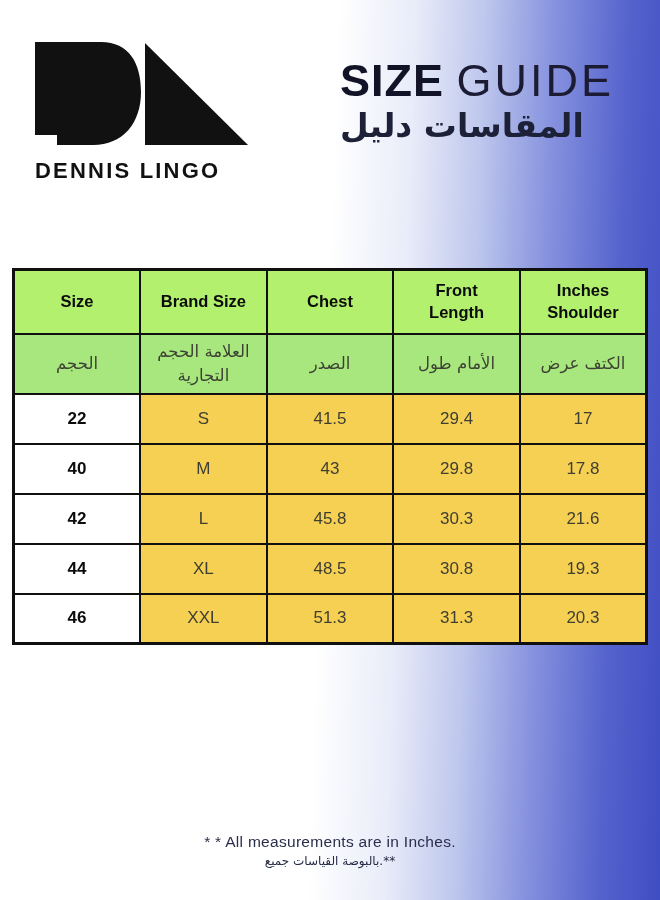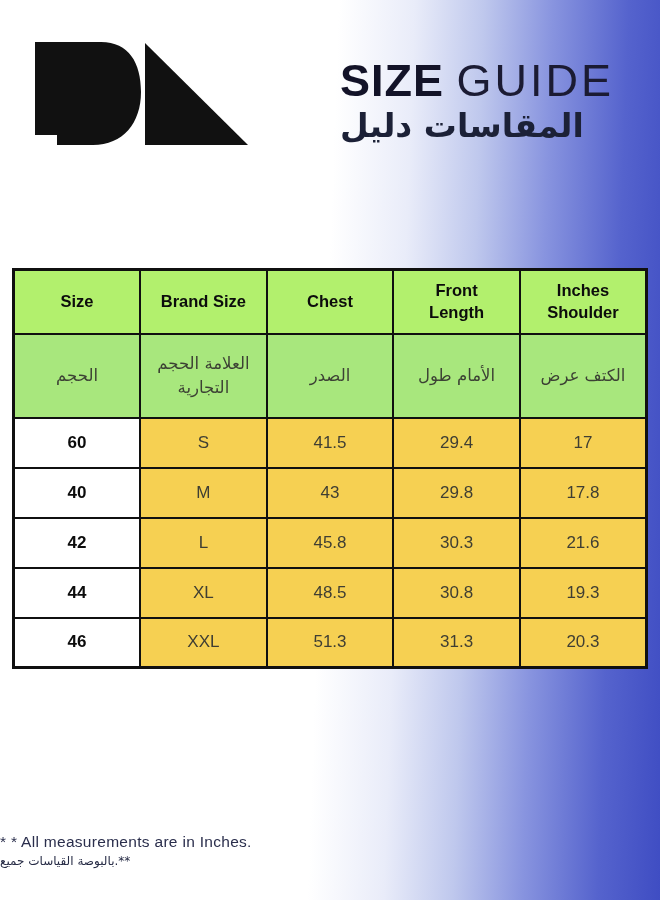--- a/index.html
+++ b/index.html
@@ -29,43 +29,44 @@
   .title-en .t-light{font-weight:normal;letter-spacing:3px;color:#1b1b33}
   .title-ar{margin-top:0;font-size:33px;font-weight:bold;font-family:"DejaVu Sans",sans-serif;color:var(--navy_ink)}
   
   table.size-table{
     position:absolute;left:12px;top:268px;width:636px;
     border-collapse:collapse;table-layout:fixed;text-align:center;
     border:3px solid var(--table_border);
   }
   .size-table th,.size-table td{border:2.5px solid var(--table_border);padding:0;vertical-align:middle}
   tr.h-en{height:64px}
-  tr.h-ar{height:84px}
+  tr.h-ar{height:60px}
   tr.data-row{height:50px}
   th.hdr-en{background:var(--header_green);font-size:16.5px;font-weight:bold;color:var(--ink);white-space:pre-line;line-height:1.3}
   th.hdr-ar{background:var(--subheader_green);font-family:"DejaVu Sans",sans-serif;font-weight:normal;font-size:16.5px;color:#3c4134;line-height:1.4}
   td.size-col{background:#ffffff;font-weight:bold;font-size:17px;color:var(--ink)}
   td.val{background:var(--cell_yellow);font-size:17px;color:var(--soft_ink)}
   
-  .footer{position:absolute;left:0;right:0;top:833px;}
+  .footer{position:absolute;left:0;right:0;top:833px;text-align:center}
   .note-en{font-size:15.5px;color:#2a2e4c;letter-spacing:.3px}
   .note-ar{margin-top:3px;font-size:12px;color:#262b45;font-family:"DejaVu Sans",sans-serif}
   
   .aw{display:inline-block}
 </style>
 </head>
 <body>
 
 <div class="page">
 
   <div class="logo">
     <svg width="213" height="104" viewBox="0 0 213 104" aria-hidden="true">
       <path d="M0,0 L66,0 C94,0 106,21 106,50 C106,81 88,103 58,103 L22,103 L22,93 L0,93 Z" fill="#111"></path>
       <path d="M110,1 L213,103 L110,103 Z" fill="#111"></path>
     </svg>
+    <div class="logo-text">DENNIS LINGO</div>
   </div>
 
   <div class="titles">
     <div class="title-en">
       <span class="t-bold">SIZE</span>
       <span class="t-light">GUIDE</span>
     </div>
     <div class="title-ar"><span class="aw">دليل</span> <span class="aw">المقاسات</span></div>
   </div>
 
@@ -83,21 +84,21 @@
       <tr class="h-ar">
           <th class="hdr-ar"><span class="aw">الحجم</span></th>
           <th class="hdr-ar"><span class="aw">الحجم</span> <span class="aw">العلامة</span><br><span class="aw">التجارية</span></th>
           <th class="hdr-ar"><span class="aw">الصدر</span></th>
           <th class="hdr-ar"><span class="aw">طول</span> <span class="aw">الأمام</span></th>
           <th class="hdr-ar"><span class="aw">عرض</span> <span class="aw">الكتف</span></th>
         </tr>
     </thead>
     <tbody>
         <tr class="data-row">
-          <td class="size-col">60</td>
+          <td class="size-col">22</td>
           <td class="val">S</td>
           <td class="val">41.5</td>
           <td class="val">29.4</td>
           <td class="val">17</td>
         </tr>
         <tr class="data-row">
           <td class="size-col">40</td>
           <td class="val">M</td>
           <td class="val">43</td>
           <td class="val">29.8</td>

